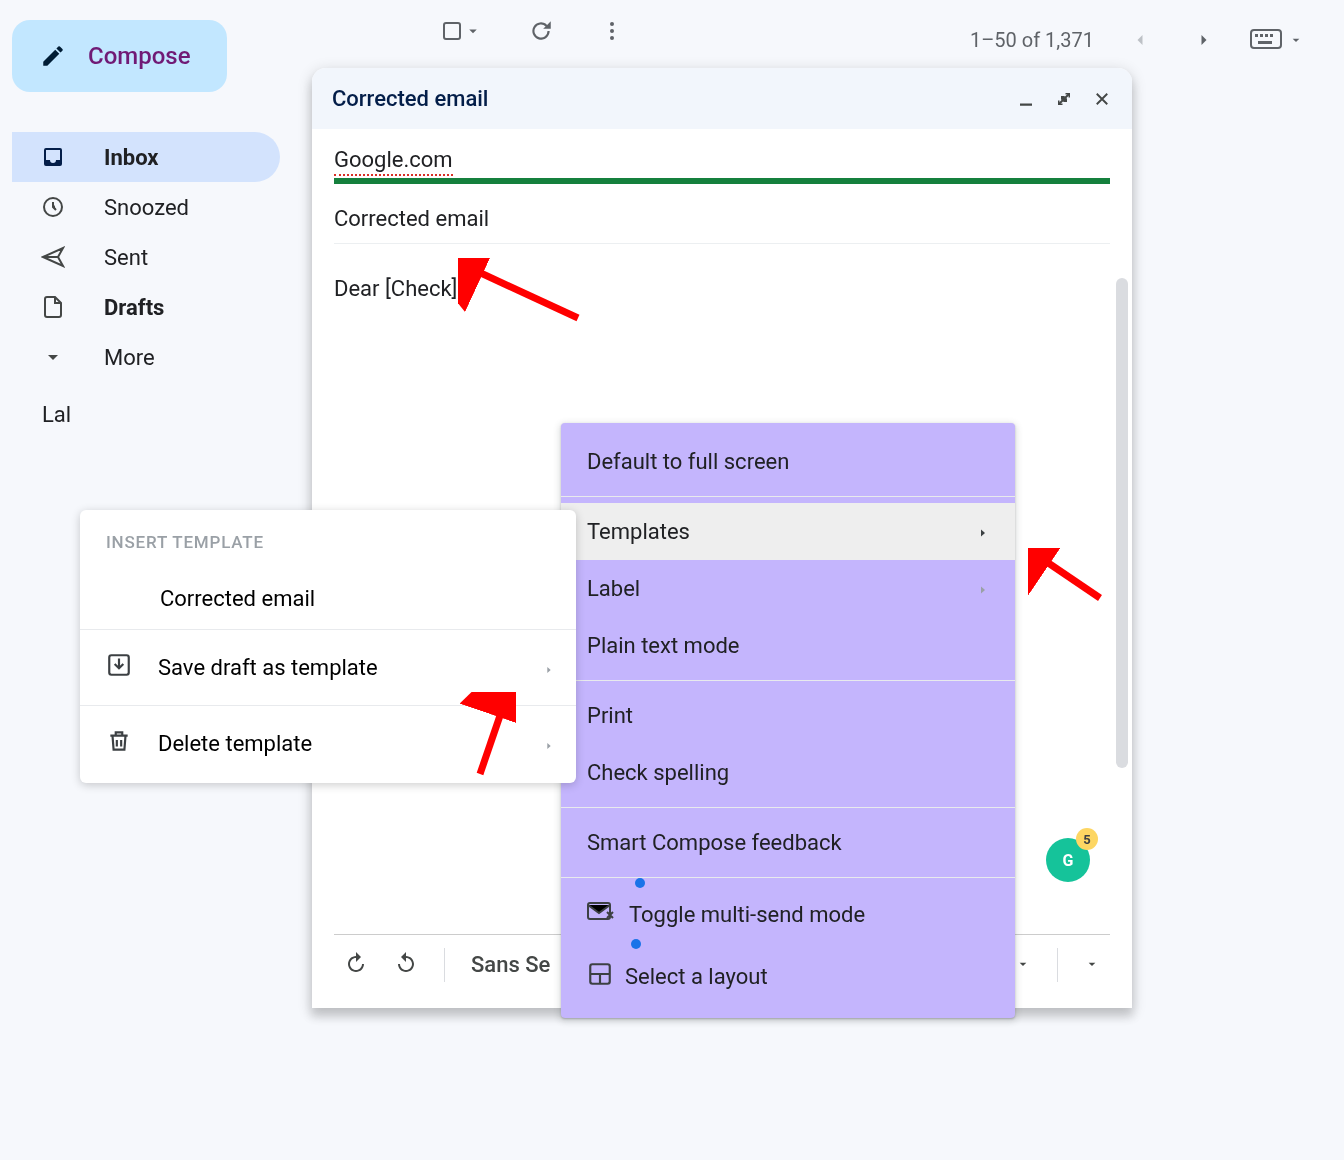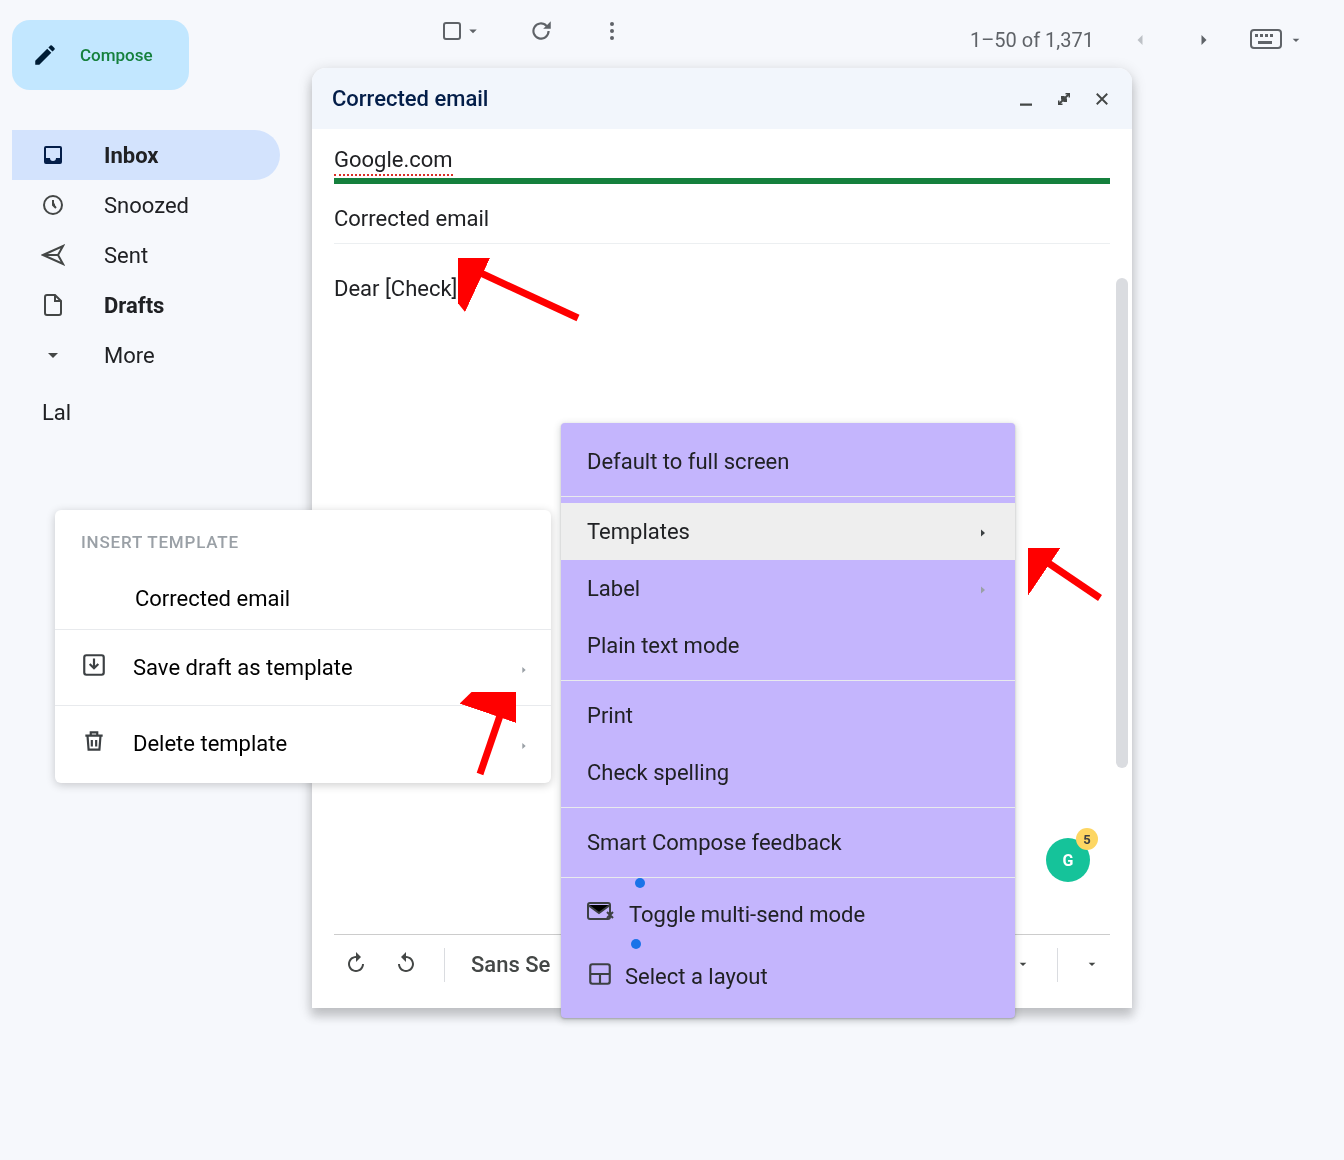--- a/index.html
+++ b/index.html
@@ -16,24 +16,24 @@
       left: 0; top: 0;
       width: 300px;
       padding: 20px 0 0 12px;
     }
     .compose-btn {
       display: flex;
       align-items: center;
       gap: 22px;
       background: #c2e7ff;
       border-radius: 18px;
-      padding: 22px 36px 22px 20px;
-      font-size: 17px;
+      padding: 22px 36px 22px 28px;
+      font-size: 24px;
       font-weight: 500;
-      color: #15803d;
+      color: #701a75;
       cursor: pointer;
       width: fit-content;
       margin-bottom: 40px;
     }
     .nav-item {
       display: flex;
       align-items: center;
       gap: 38px;
       padding: 12px 24px 12px 28px;
       font-size: 22px;
@@ -214,21 +214,21 @@
     .dot-badge {
       width: 10px; height: 10px;
       background: #1a73e8;
       border-radius: 50%;
       position: absolute;
       margin-left: 18px;
       margin-top: -22px;
     }
     .submenu {
       position: absolute;
-      left: 55px;
+      left: 80px;
       top: 510px;
       width: 496px;
       background: #fff;
       box-shadow: 0 2px 10px rgba(0,0,0,.2);
       border-radius: 6px;
       font-size: 22px;
       z-index: 110;
       padding-bottom: 2px;
     }
     .submenu-header {

